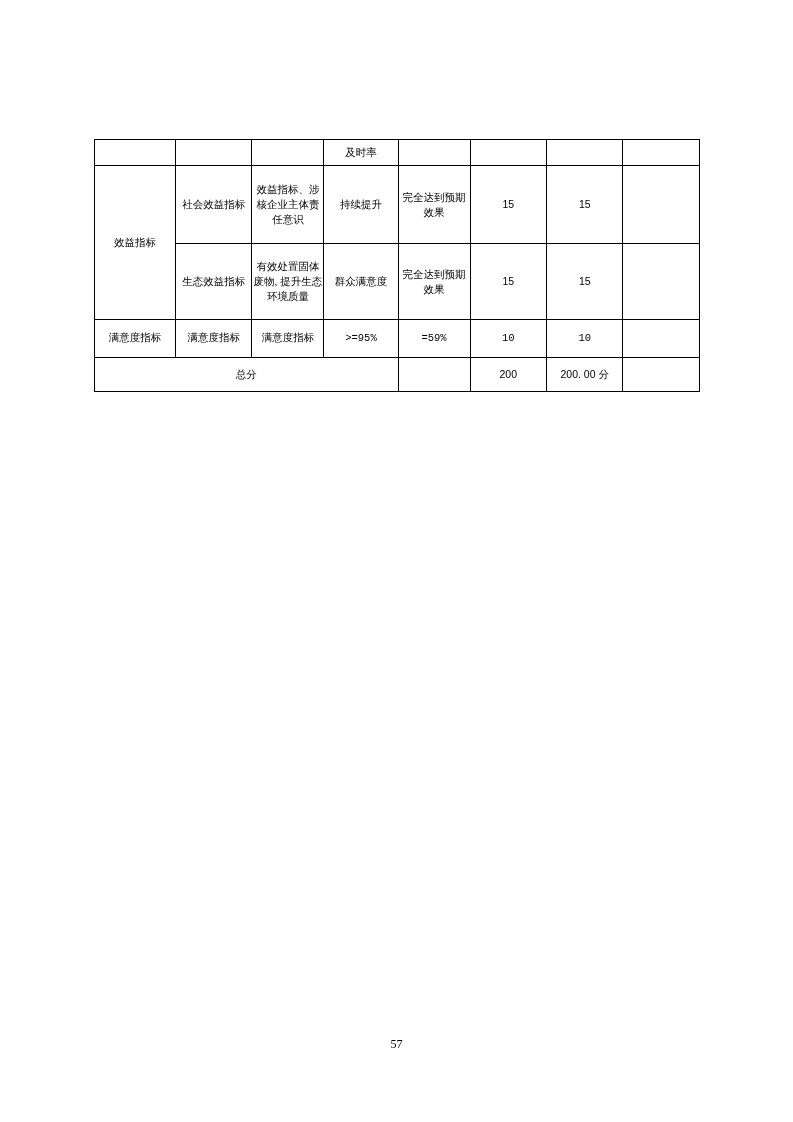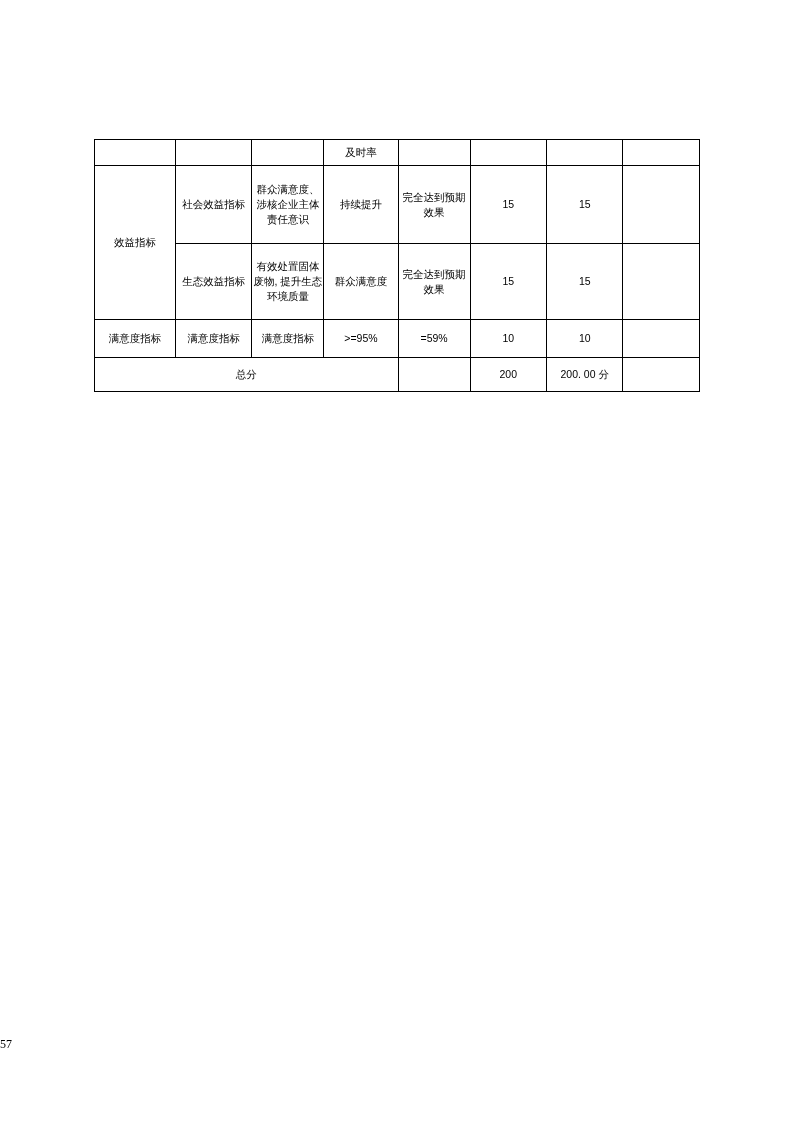--- a/index.html
+++ b/index.html
@@ -51,28 +51,29 @@
   col.c6 { width: 68px; }
   col.c7 { width: 68px; }
 
   td.small { font-size: 9px; }
   td.total-label {
     font-size: 11px;
   }
   .row-h1 { height: 26px; }
   .row-h2 { height: 78px; }
   .row-h3 { height: 76px; }
-  .row-h4 { height: 38px; }
+  .row-h4 { height: 38px; font-family: Liberation Mono, monospace; }
   .row-h5 { height: 34px; }
 
   .page-number {
     position: absolute;
     left: 0;
     top: 1037px;
     width: 793px;
+    text-align: center;
     font-size: 12px;
     font-family: "Liberation Serif", serif;
   }
 </style>
 </head>
 <body>
 
 <div class="page">
 
   <div class="table-wrap">
@@ -95,21 +96,21 @@
           <td>及时率</td>
           <td></td>
           <td></td>
           <td></td>
           <td></td>
         </tr>
 
         <tr class="row-h2">
           <td rowspan="2">效益指标</td>
           <td>社会效益指标</td>
-          <td class="small">群众满意度、涉核企业主体责任意识</td>
+          <td class="small">效益指标、涉核企业主体责任意识</td>
           <td>持续提升</td>
           <td>完全达到预期效果</td>
           <td>15</td>
           <td>15</td>
           <td></td>
         </tr>
 
         <tr class="row-h3">
           <td>生态效益指标</td>
           <td class="small">有效处置固体废物, 提升生态环境质量</td>

